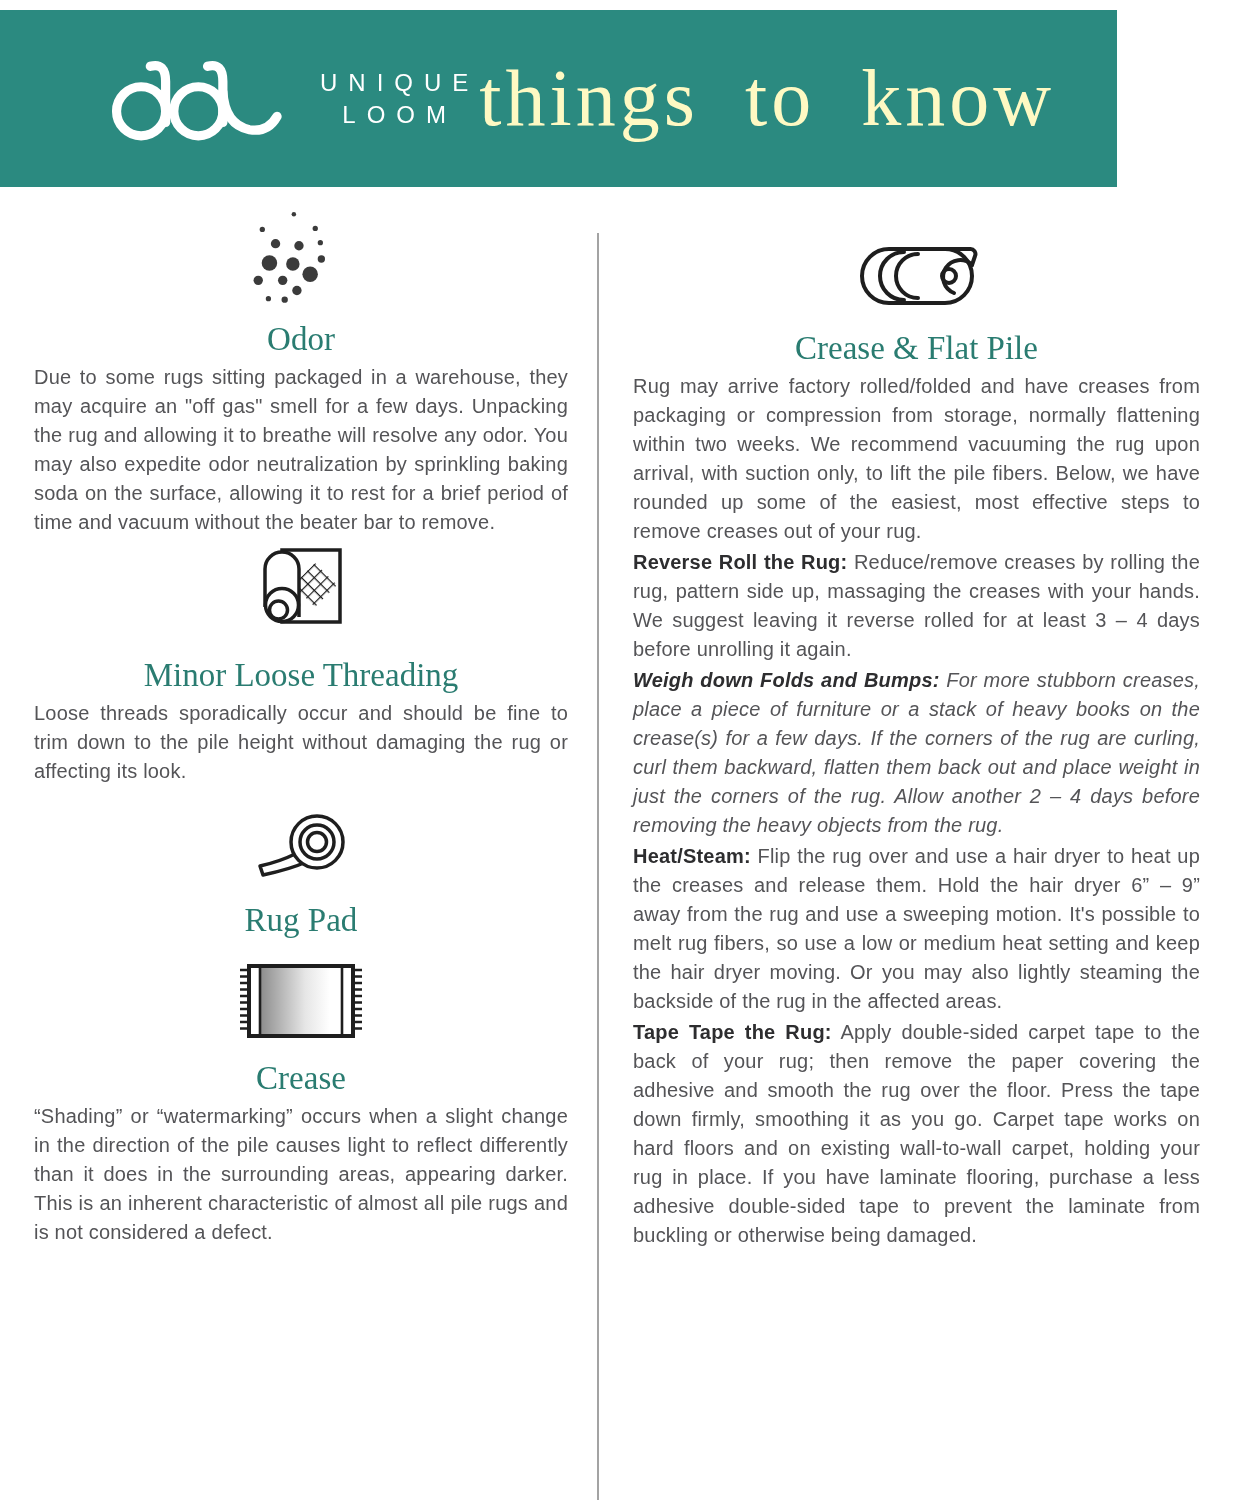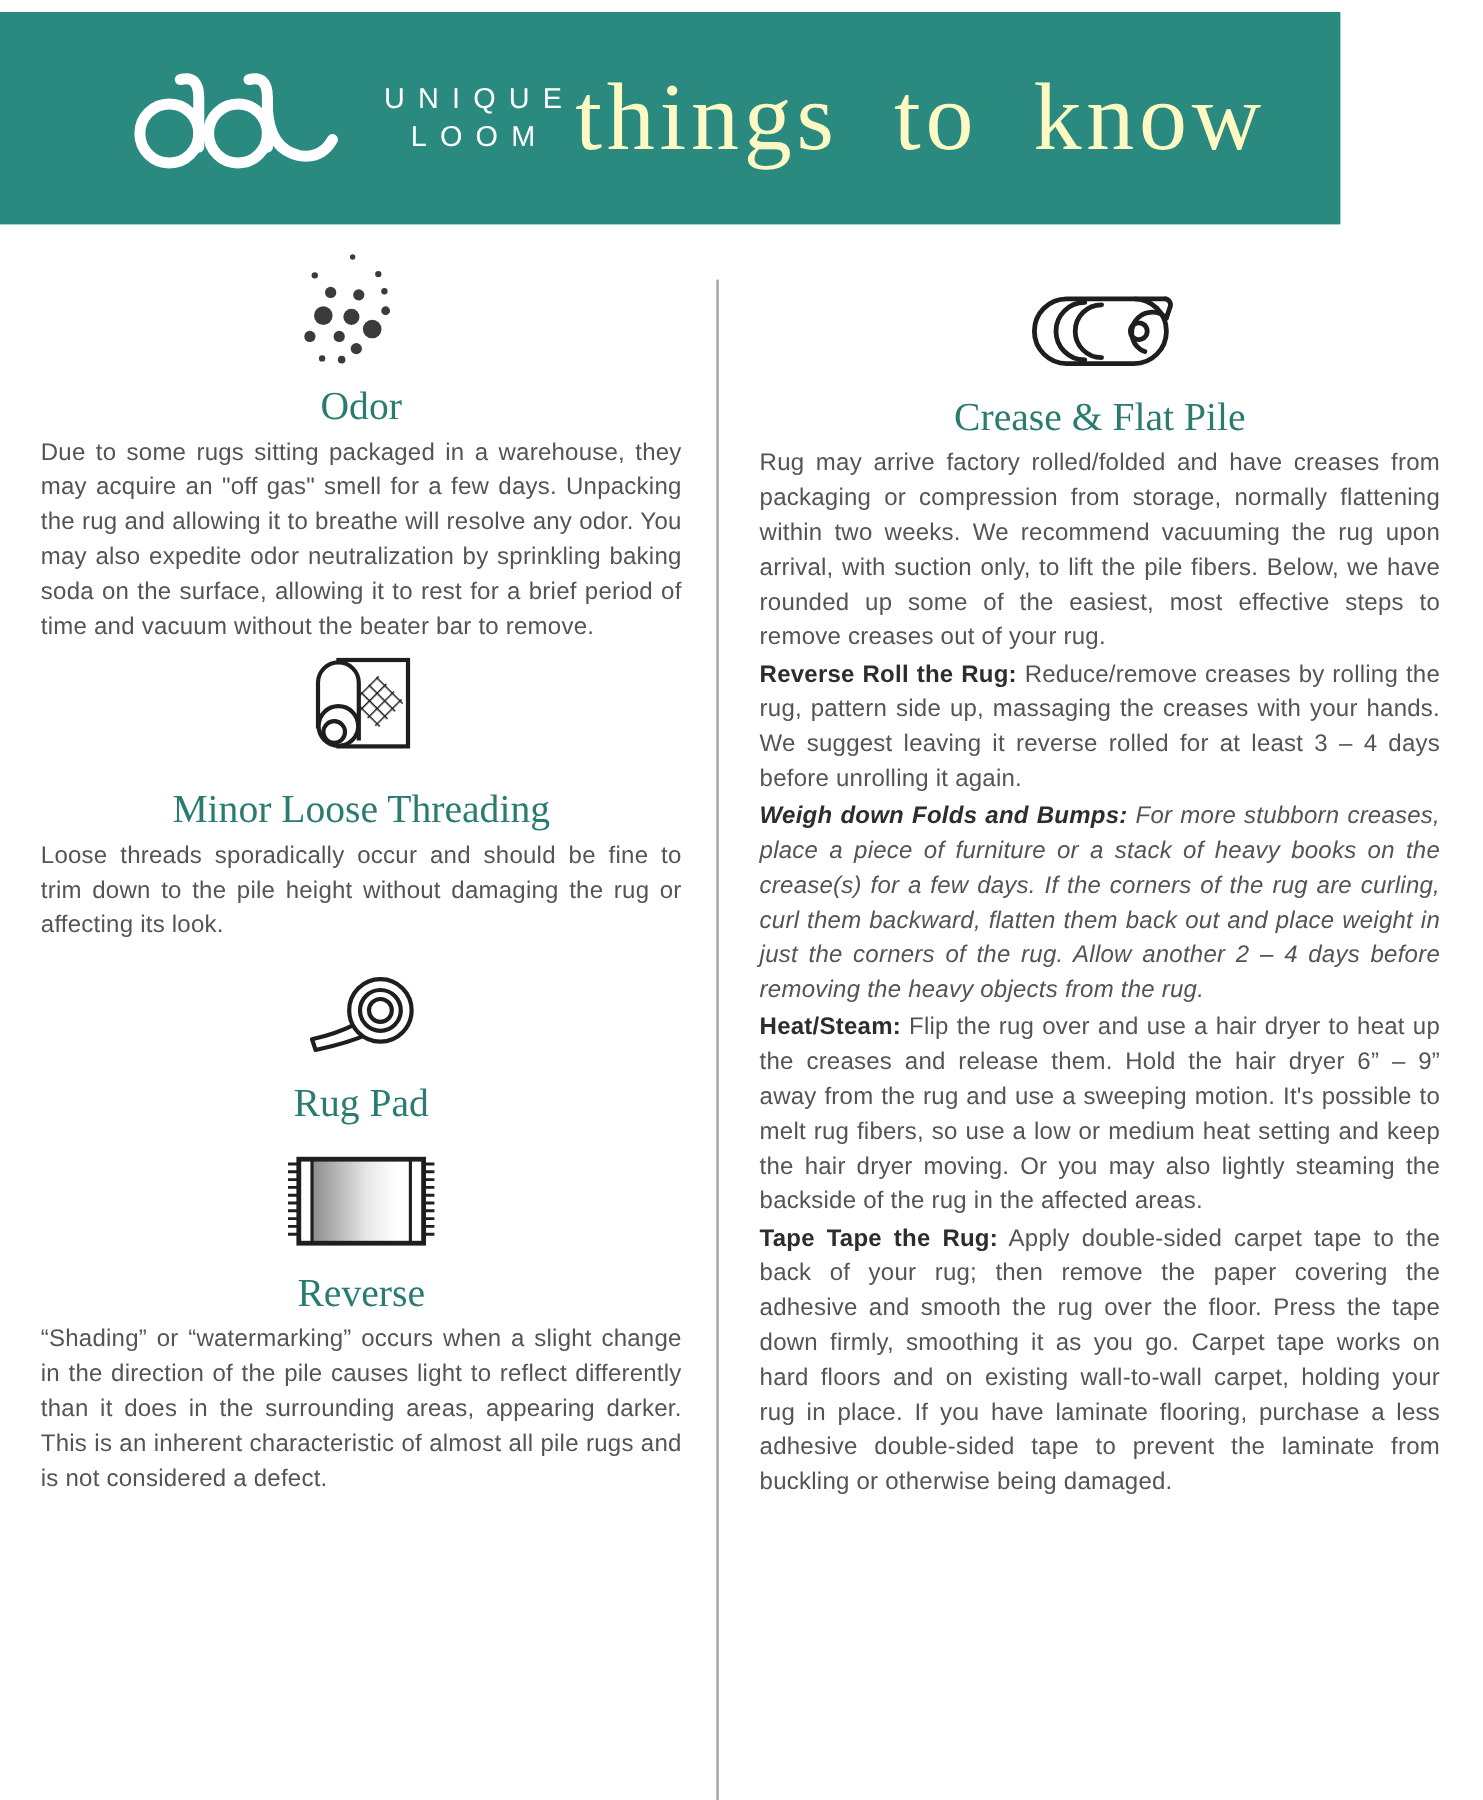--- a/index.html
+++ b/index.html
@@ -132,21 +132,21 @@
             <g stroke="#1E1E1E" stroke-width="2.4">
               <path d="M4,8h9 M4,14.5h9 M4,21h9 M4,27.5h9 M4,34h9 M4,40.5h9 M4,47h9 M4,53.5h9 M4,60h9 M4,66.5h9"></path>
               <path d="M117,8h9 M117,14.5h9 M117,21h9 M117,27.5h9 M117,34h9 M117,40.5h9 M117,47h9 M117,53.5h9 M117,60h9 M117,66.5h9"></path>
             </g>
             <rect x="13" y="4" width="104" height="70" fill="#ffffff" stroke="none"></rect>
             <rect x="24" y="4" width="82" height="70" fill="url(#sg)" stroke="none"></rect>
             <rect x="13" y="4" width="104" height="70" fill="none" stroke="#1E1E1E" stroke-width="4"></rect>
             <path d="M24,4 V74 M106,4 V74" stroke="#1E1E1E" stroke-width="2.6"></path>
           </svg>
         </div>
-        <h2 class="mt16">Reverse</h2>
+        <h2 class="mt16">Crease</h2>
         <p class="body">“Shading” or “watermarking” occurs when a slight change in the direction of the pile causes light to reflect differently than it does in the surrounding areas, appearing darker. This is an inherent characteristic of almost all pile rugs and is not considered a defect.</p>
       </div>
 
     </div>
 
     <div class="col col-right">
 
       <div>
         <div class="icon-wrap mt57">
           <svg width="130" height="66" viewBox="0 0 130 66" fill="none" stroke="#1E1E1E" stroke-width="4" stroke-linecap="round">

